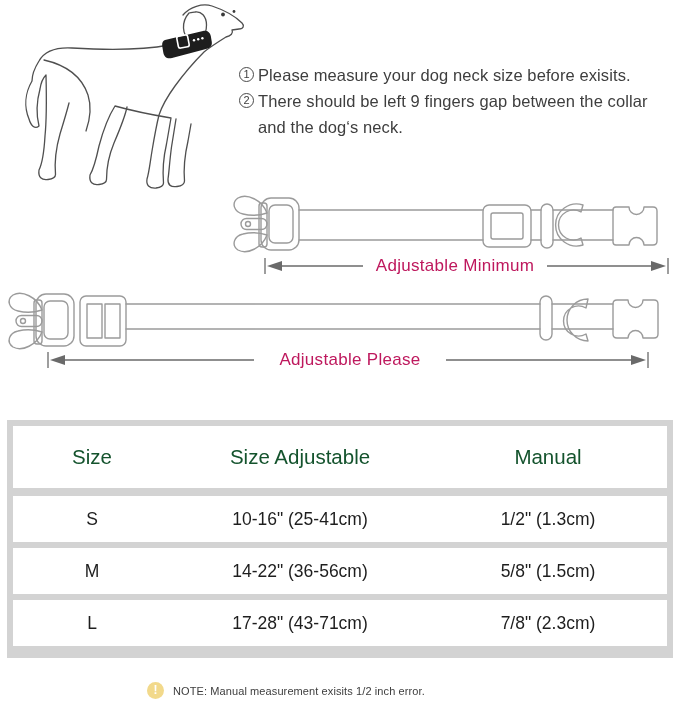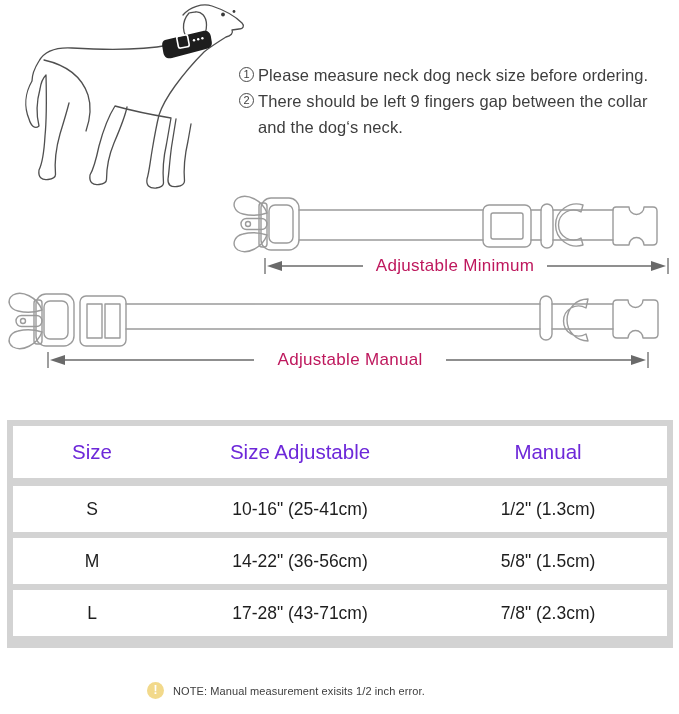--- a/index.html
+++ b/index.html
@@ -26,21 +26,21 @@
   .dim-label { position:absolute; transform:translateX(-50%);
     font-size:17px; line-height:22px; color:#be185d; letter-spacing:.3px; white-space:nowrap; }
 
   
   .size-table { position:absolute; left:7px; top:420px; width:666px;
     background:#d3d3d3; padding:6px 6px 12px; box-sizing:border-box;
     display:flex; flex-direction:column; }
   .t-row { background:#ffffff; display:grid; grid-template-columns:158px 258px 1fr;
     align-items:center; text-align:center; height:46px; margin-top:6px;
     font-size:17.5px; color:#1e1e1e; }
-  .t-header { height:52px; margin-top:0; margin-bottom:2px; font-size:20.5px; color:#6d28d9; }
+  .t-header { height:62px; margin-top:0; margin-bottom:2px; font-size:20.5px; color:#14532d; }
 
   
   .note { position:absolute; left:147px; top:682px; display:flex; align-items:center; gap:9px; }
   .note-icon { width:17px; height:17px; border-radius:50%; background:#f2d98b;
     color:#ffffff; font-weight:bold; font-size:12px; line-height:17px; text-align:center; flex:0 0 auto; }
   .note-text { font-size:11px; color:#3d3d3d; letter-spacing:.1px; }
 </style>
 </head>
 <body>
 
@@ -83,21 +83,21 @@
     L 166,56 C 161,57.2 158,55 157.2,50 L 156.2,44 C 155.8,40.5 157,38.5 159,38 Z"></path>
   <rect x="171.5" y="33.5" width="11" height="12" rx="2" fill="none" stroke="#ffffff" stroke-width="1.6" transform="rotate(-11 177 39.5)"></rect>
   <circle cx="188" cy="38.2" r="1.2" fill="#ffffff"></circle>
   <circle cx="192.2" cy="37.2" r="1.2" fill="#ffffff"></circle>
   <circle cx="196.4" cy="36.2" r="1.2" fill="#ffffff"></circle>
 </svg>
 
 <div class="instructions">
   <div class="instr-item">
     <span class="instr-num">1</span>
-    <span>Please measure neck dog neck size before ordering.</span>
+    <span>Please measure your dog neck size before exisits.</span>
   </div>
   <div class="instr-item">
     <span class="instr-num">2</span>
     <span>There should be left 9 fingers gap between the collar and the dog‘s neck.</span>
   </div>
 </div>
 
 <svg style="left:225px; top:188px;" width="454" height="100" viewBox="0 0 454 100">
 
   <path class="stroke" d="M 42,25 C 37,12 22,5 13,10 C 6,15 9,24 18,26 C 26,28 36,27 42,25 Z"></path>
@@ -163,21 +163,21 @@
     Q 658,18 658,22 V 52 Q 658,56 654,56 H 643 A 7.5,7.5 0 0 0 628,56 H 617
     Q 613,56 613,52 V 22 Q 613,18 617,18 Z"></path>
 
   <line class="arrowline" x1="48" y1="70" x2="48" y2="86"></line>
   <polygon class="arrowhead" points="50,78 65,73 65,83"></polygon>
   <line class="arrowline" x1="64" y1="78" x2="254" y2="78"></line>
   <line class="arrowline" x1="446" y1="78" x2="631" y2="78"></line>
   <polygon class="arrowhead" points="646,78 631,73 631,83"></polygon>
   <line class="arrowline" x1="648" y1="70" x2="648" y2="86"></line>
 </svg>
-<span class="dim-label" style="left:350px; top:349px;">Adjustable Manual</span>
+<span class="dim-label" style="left:350px; top:349px;">Adjustable Please</span>
 
 <div class="size-table">
   <div class="t-row t-header">
     <div>Size</div>
     <div>Size Adjustable</div>
     <div>Manual</div>
   </div>
   <div class="t-row">
     <div>S</div>
     <div>10-16" (25-41cm)</div>

